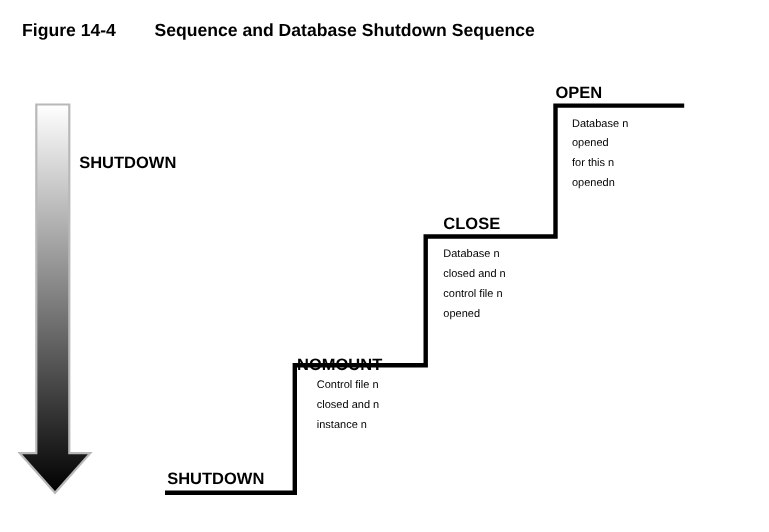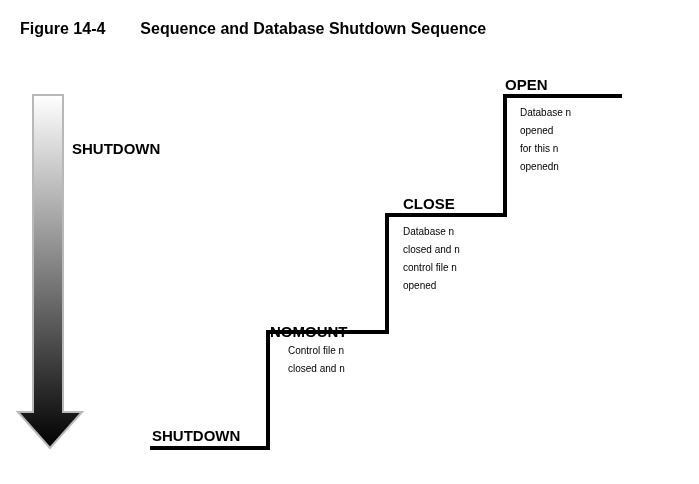--- a/index.html
+++ b/index.html
@@ -85,15 +85,16 @@
     </div>
   <div class="step-desc desc-close">
       <div>Database n</div>
       <div>closed and n</div>
       <div>control file n</div>
       <div>opened</div>
     </div>
   <div class="step-desc desc-nomount">
       <div>Control file n</div>
       <div>closed and n</div>
+      <div>instance n</div>
     </div>
 
 </div>
 
 </body></html>

